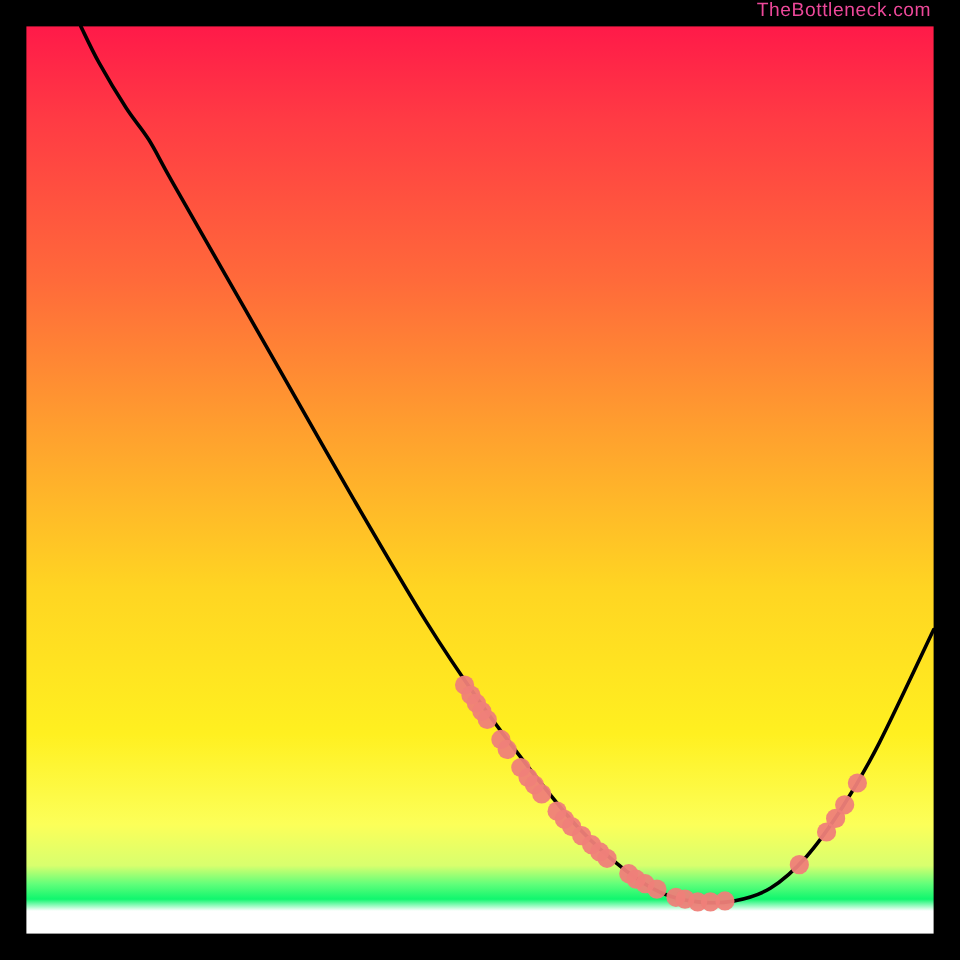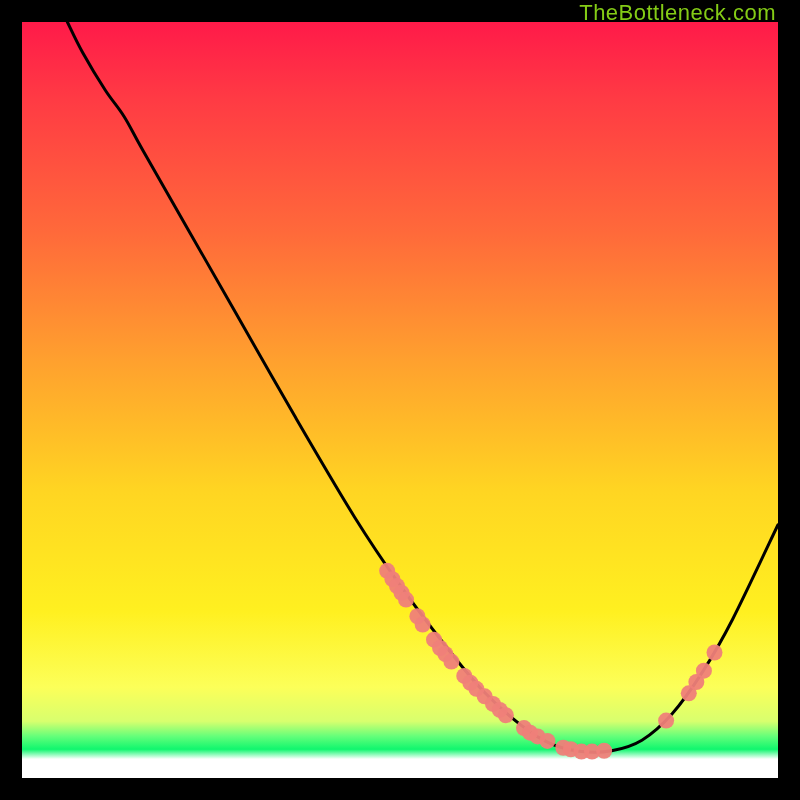--- a/index.html
+++ b/index.html
@@ -36,22 +36,22 @@
       #63ff7a 94.5%,
       #10f66e 96.2%,
       #ffffff 97.5%,
       #ffffff 100%
     );
   }
   .watermark {
     position: absolute;
     top: 0;
     right: 24px;
-    color: #84cc16;
-    font-size: 22px;
+    color: #ec4899;
+    font-size: 16px;
     font-weight: 500;
     letter-spacing: 0.5px;
     user-select: none;
   }
   svg.curve {
     position: absolute;
     left: 0;
     top: 0;
     width: 756px;
     height: 756px;

